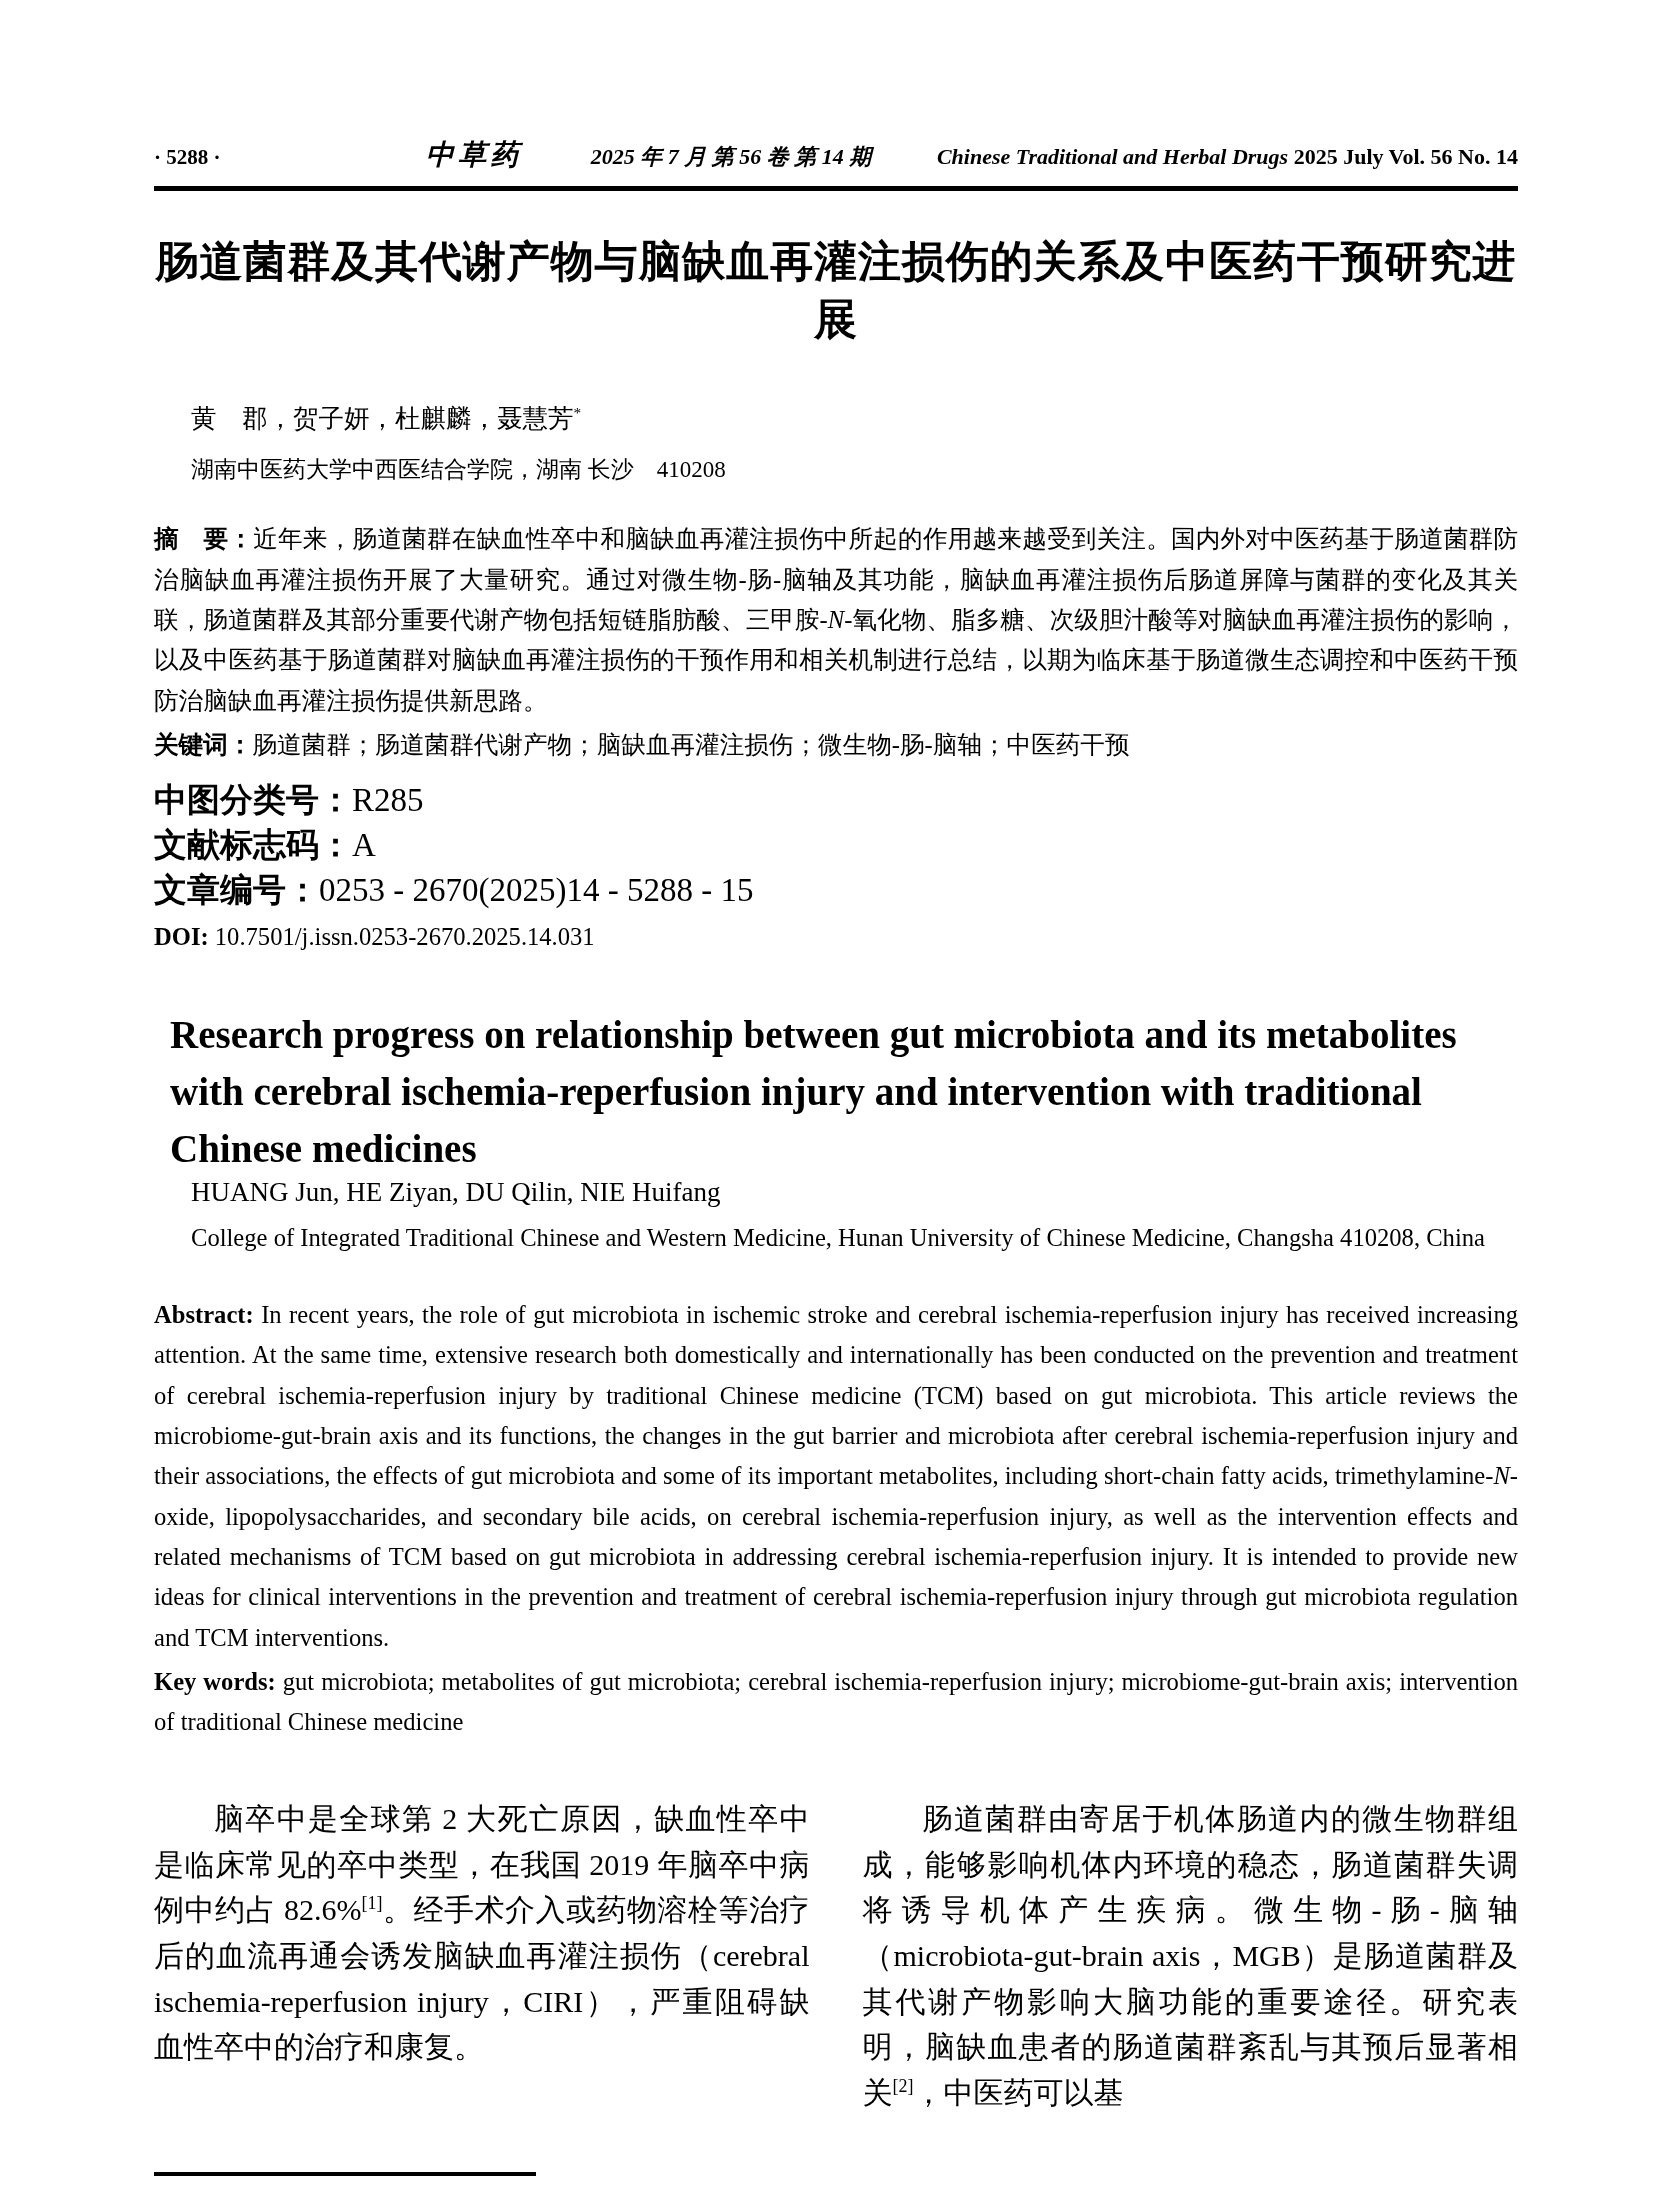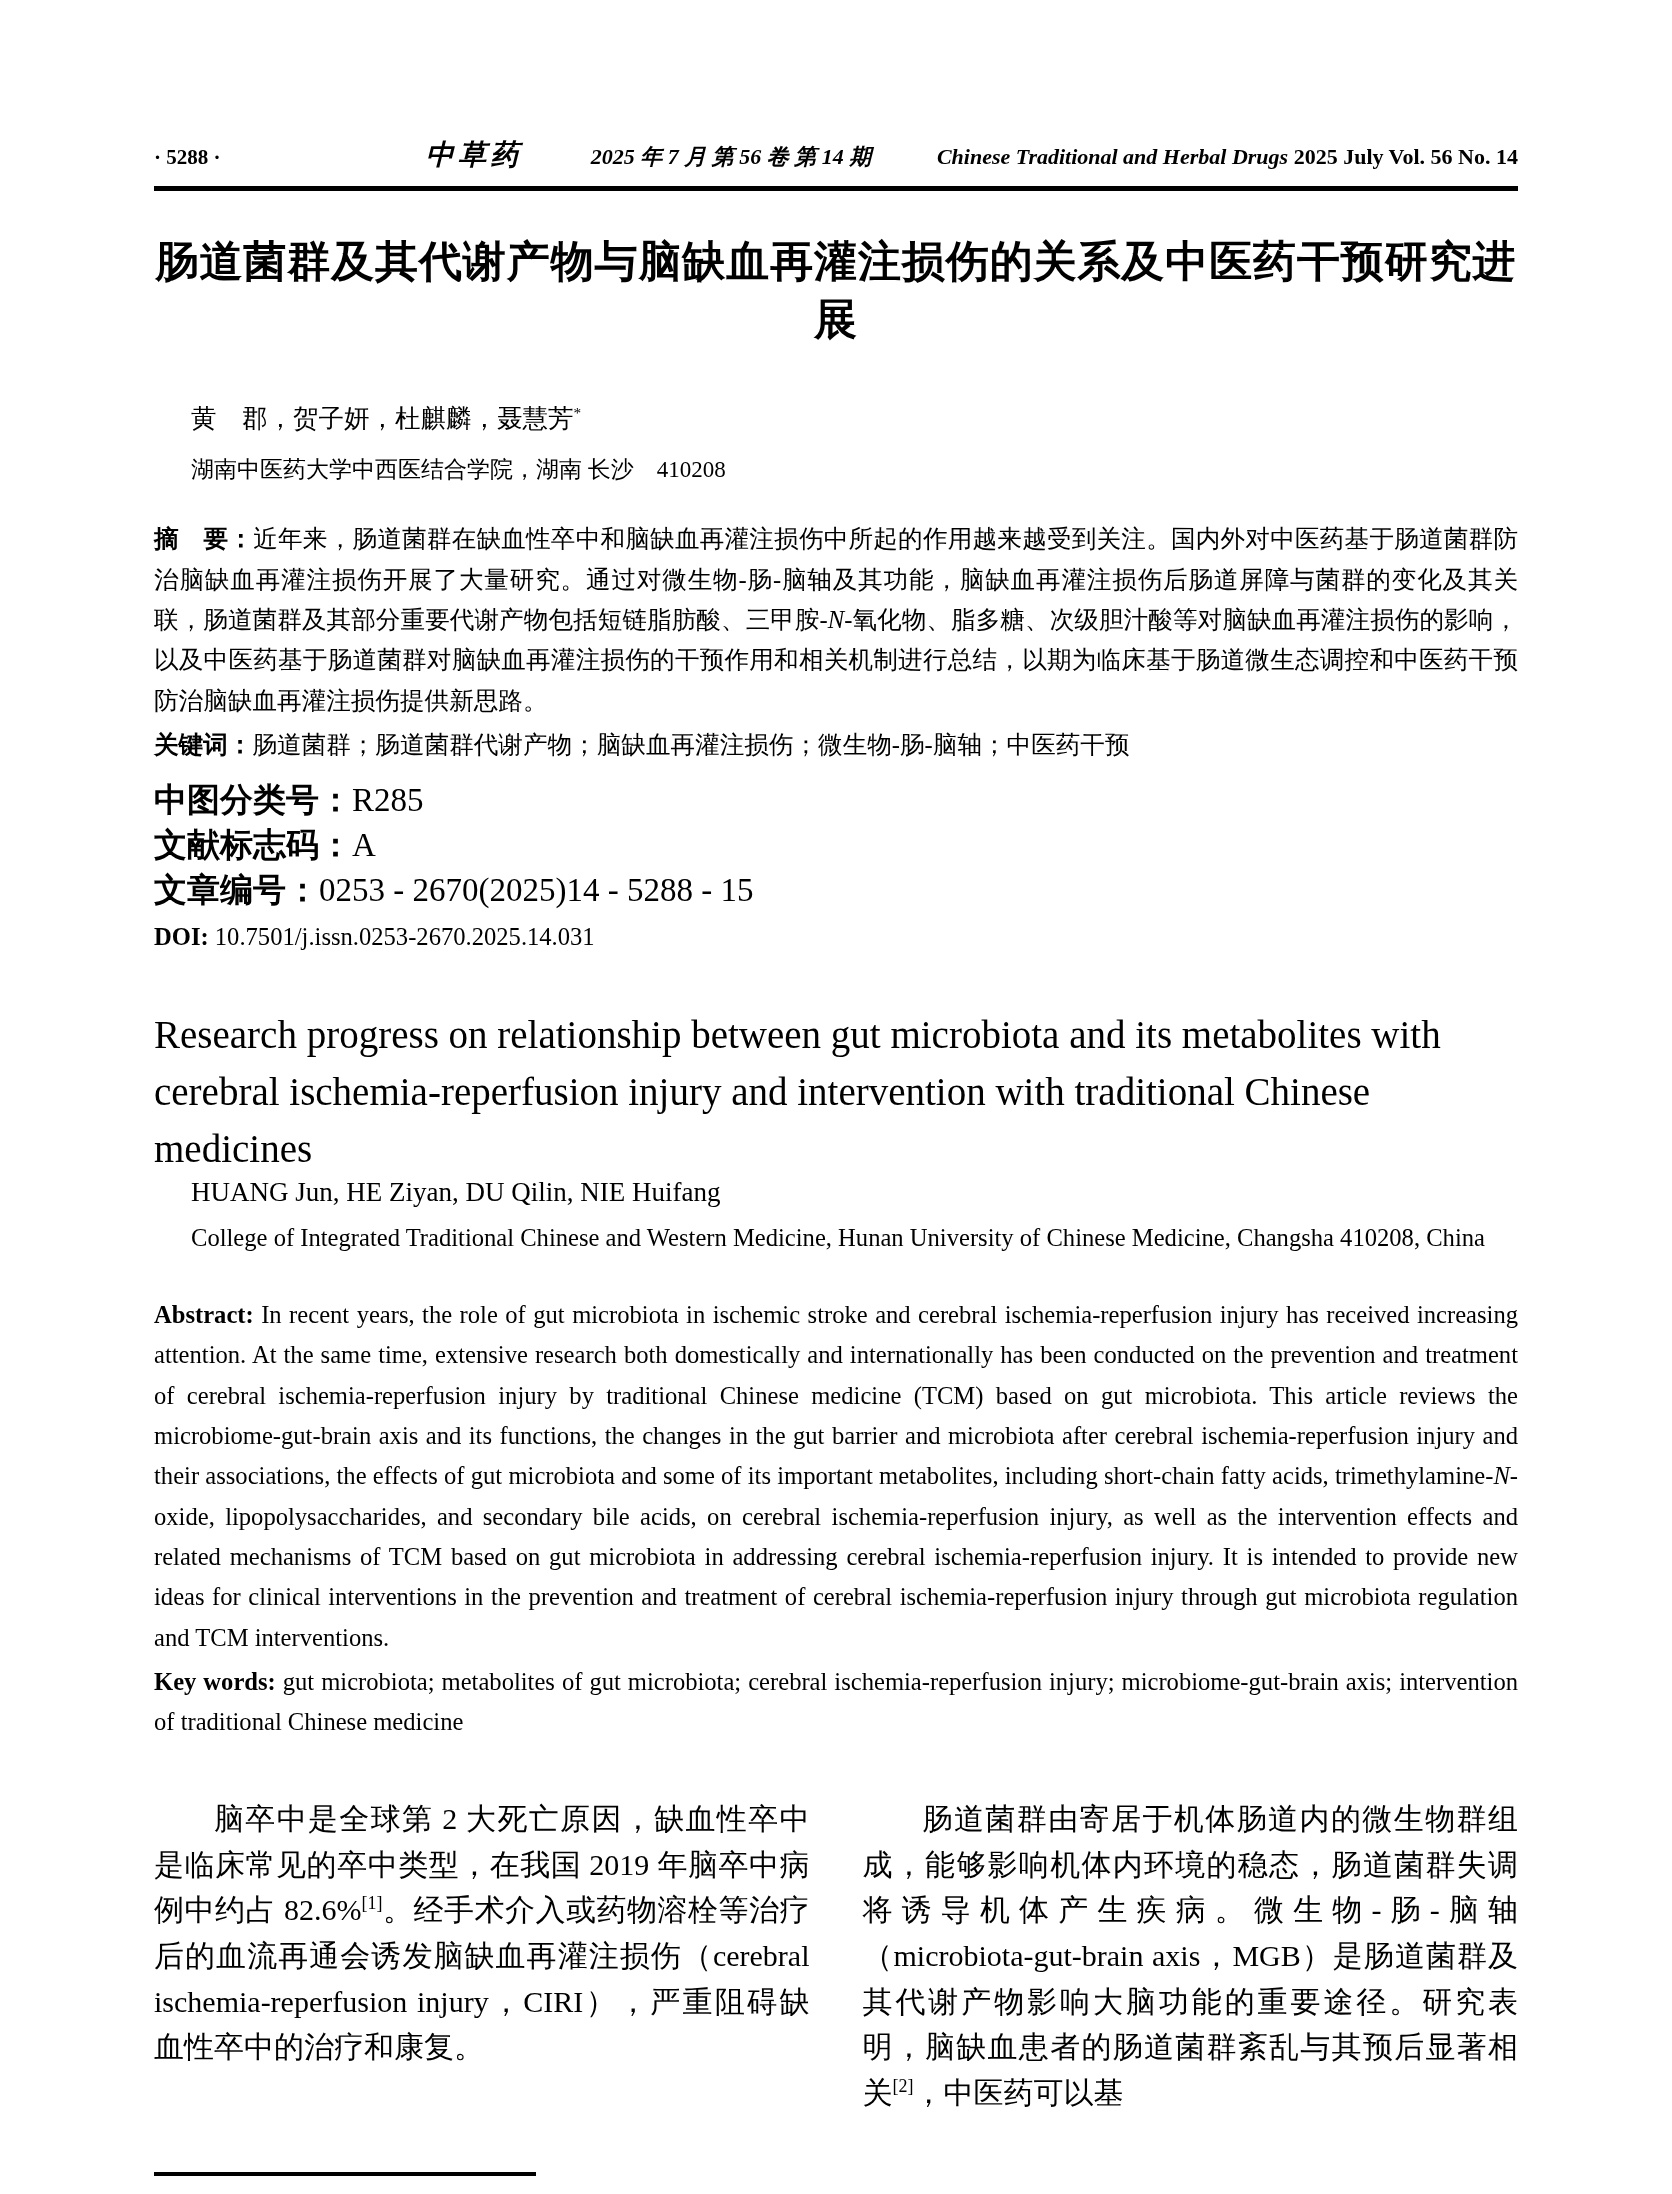--- a/index.html
+++ b/index.html
@@ -22,21 +22,21 @@
   .authors-cn{margin-top:52px;margin-left:37px;font-size:25.5px;}
   .affil-cn{margin-top:18.4px;margin-left:37px;font-size:23px;}
 
   .para{margin:0;font-size:24.6px;line-height:1.64;text-align:justify;}
   .abstract-cn{margin-top:34px;}
   .keywords-cn{margin-top:3.5px;}
   .class-row{display:flex;margin-top:13px;font-size:33px;white-space:nowrap;flex-direction:column;}
   .class-group{margin-right:66px;}
   .doi-row{margin-top:10.5px;font-size:24.6px;}
 
-  .title-en{margin:56px 0 0 0;font-size:39px;font-weight:normal;line-height:1.45;max-width:1343px;}
+  .title-en{margin:56px 0 0 16px;font-size:39px;font-weight:bold;line-height:1.45;max-width:1343px;}
   .authors-en{margin-left:37px;font-size:27px;}
   .affil-en{margin-top:16px;margin-left:37px;font-size:24.6px;}
   .abstract-en{margin-top:43px;}
   .keywords-en{margin-top:3.5px;}
 
   
   .body-cols{display:flex;margin-top:54px;}
   .col{width:656px;margin:0;font-size:30px;line-height:1.52;text-align:justify;text-indent:2em;}
   .col.left{margin-right:53px;}
 

